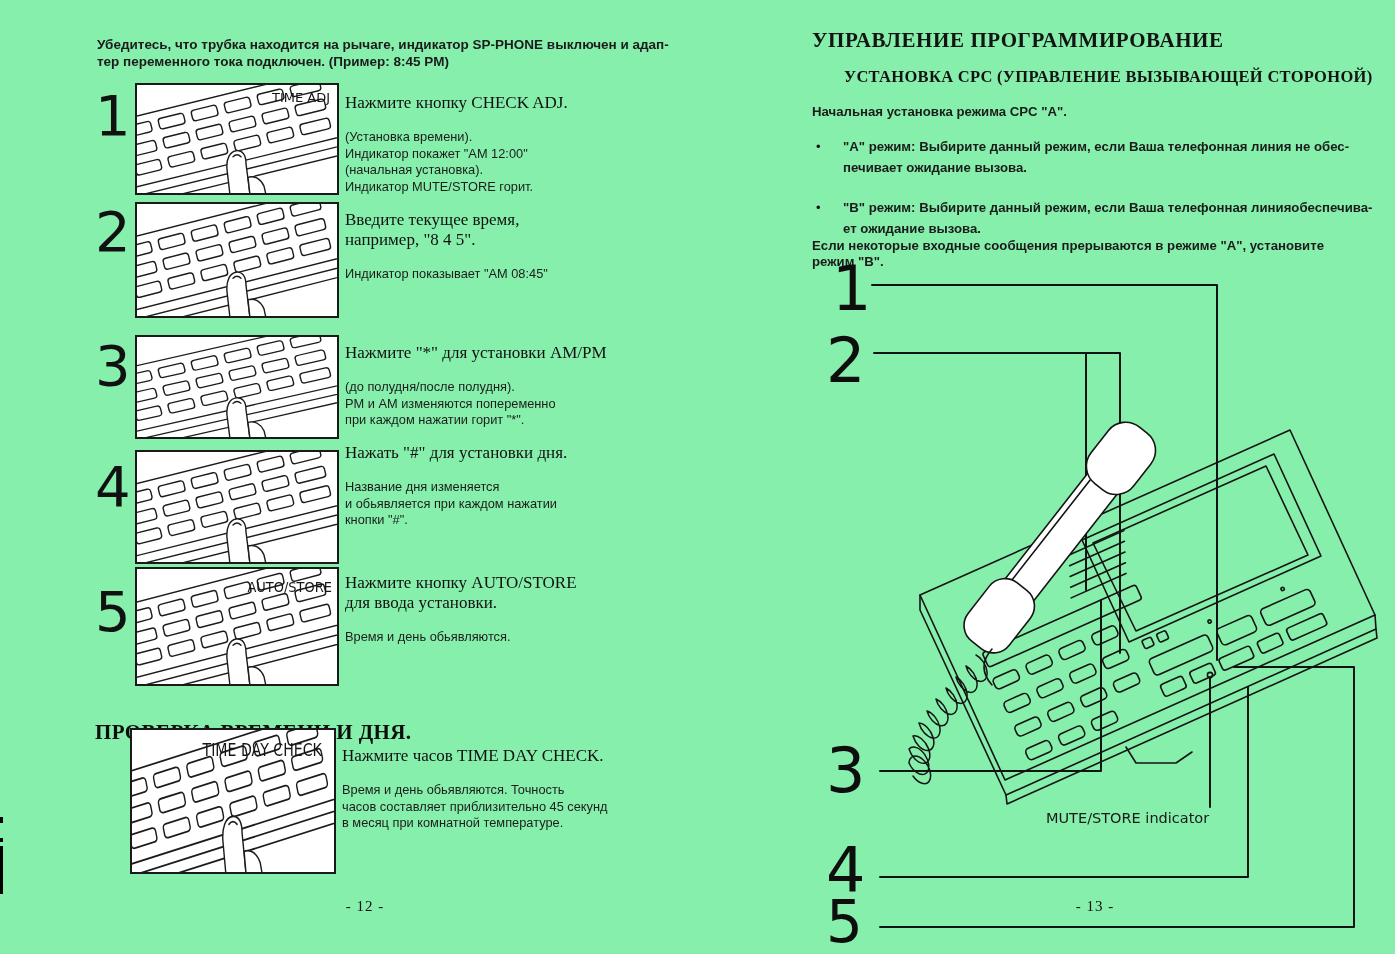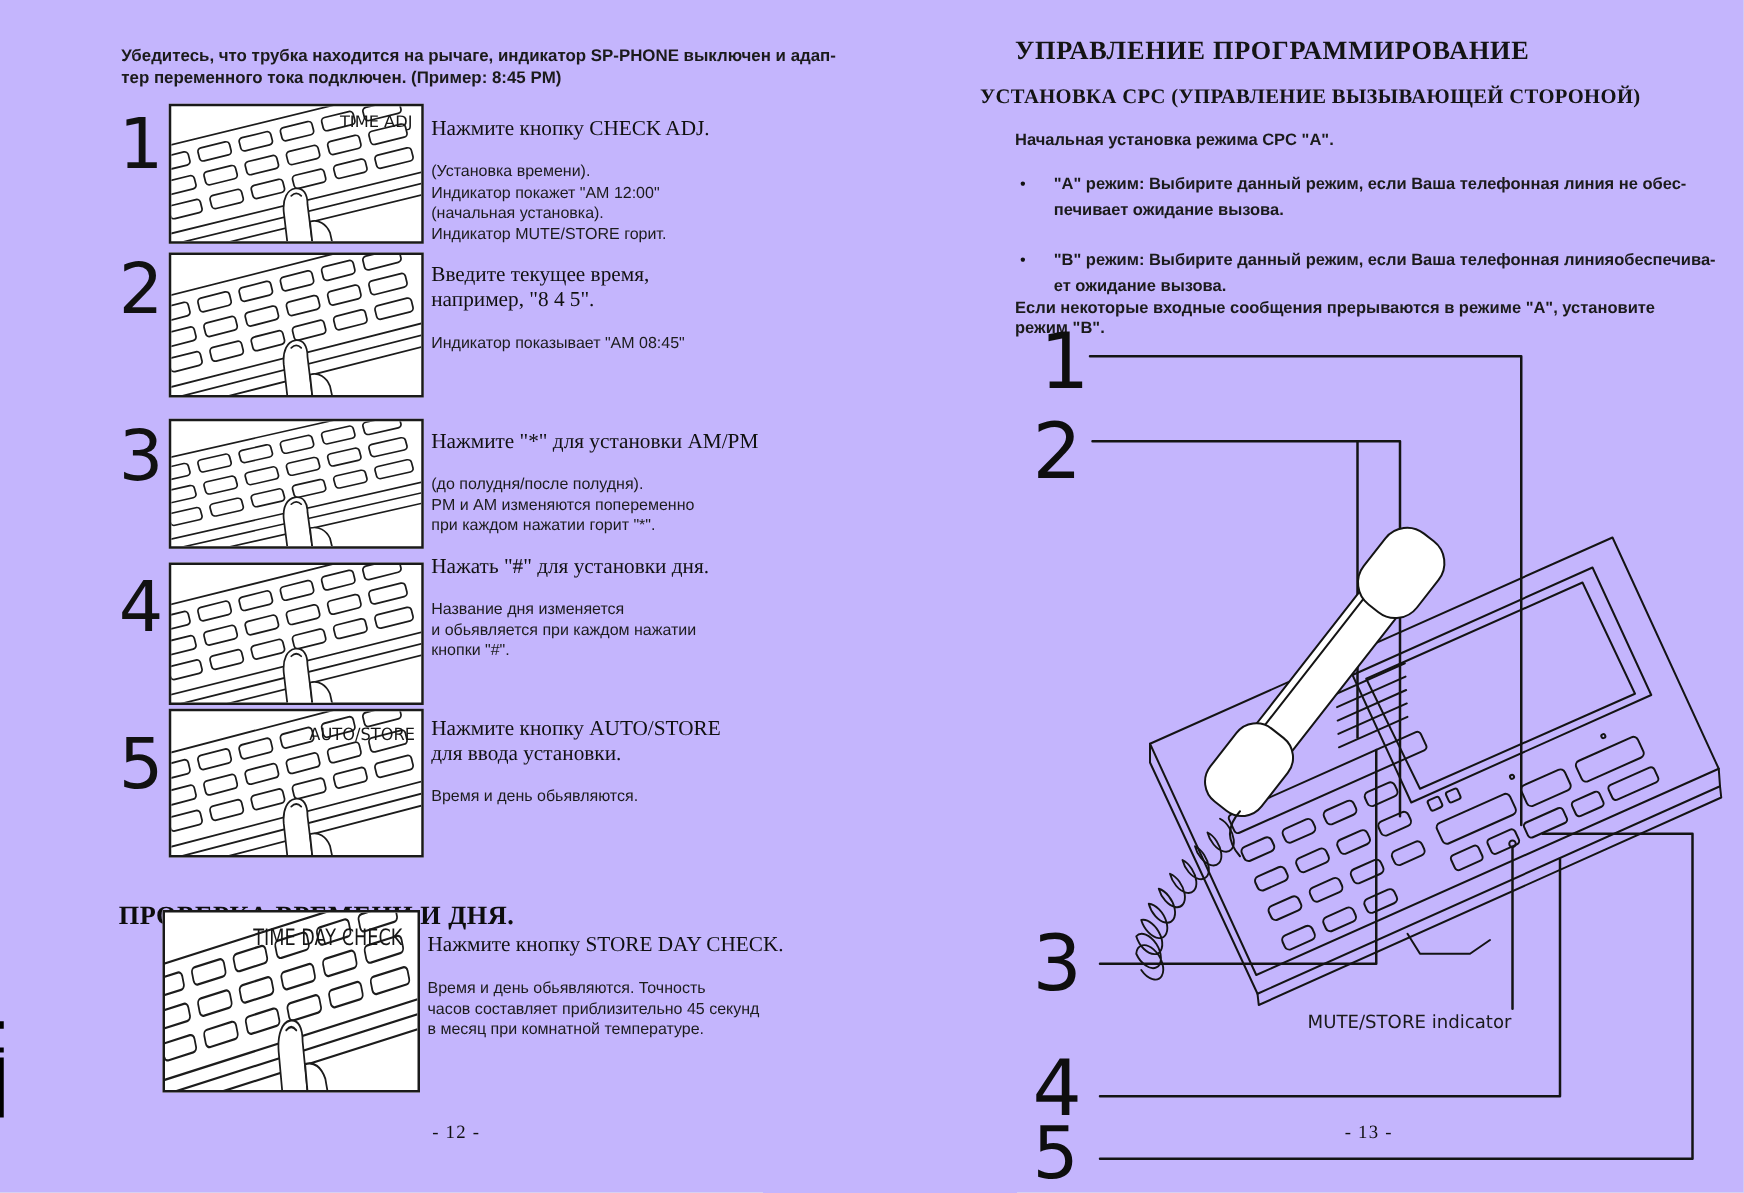--- a/index.html
+++ b/index.html
@@ -1,35 +1,35 @@
 <!DOCTYPE html>
 <html><head>
 <meta charset="utf-8">
 <style>
   html,body{margin:0;padding:0;background:#e8e8e8;}
-  #page{position:relative;width:1395px;height:954px;background:#c4b5fd;overflow:hidden;
+  #page{position:relative;width:1395px;height:954px;background:#86efac;overflow:hidden;
         font-family:"Liberation Serif",serif;color:#141414;}
   .abs{position:absolute;}
   .pre{white-space:pre-line;}
   
   .intro{left:97px;top:36px;width:620px;font-family:"Liberation Sans",sans-serif;
          font-size:13.5px;line-height:1.28;font-weight:bold;color:#1b1b1b;}
   .step-num{width:46px;text-align:left;font-family:"DejaVu Sans",sans-serif;
             font-size:56px;line-height:1;color:#111;}
   .illu-box{width:200px;border:2px solid #1a1a1a;background:#fff;}
   .illu-box svg{display:block;width:100%;height:100%;}
   .step-text{width:330px;}
   .step-title{font-size:17px;line-height:1.18;color:#101010;}
   .step-details{font-family:"Liberation Sans",sans-serif;font-size:12.8px;line-height:1.3;
                 margin-top:16px;color:#1c1c1c;}
   .section-h{font-size:21px;font-weight:bold;letter-spacing:.4px;color:#0d0d0d;margin-top:20px;}
   .page-num{font-size:15px;color:#101010;letter-spacing:1px;}
   
   .h1{left:812px;top:28px;font-size:21px;font-weight:bold;letter-spacing:.6px;}
-  .h2{left:784px;top:67px;font-size:16.5px;font-weight:bold;letter-spacing:.3px;}
+  .h2{left:844px;top:67px;font-size:16.5px;font-weight:bold;letter-spacing:.3px;}
   .rline{font-family:"Liberation Sans",sans-serif;font-size:13.2px;font-weight:bold;color:#1b1b1b;}
   .bullet-mark{font-family:"Liberation Sans",sans-serif;font-size:13px;color:#111;}
   .bullet-text{width:560px;font-family:"Liberation Sans",sans-serif;font-size:13.2px;
                font-weight:bold;line-height:1.6;color:#1b1b1b;}
   .note{left:812px;top:238px;width:570px;font-family:"Liberation Sans",sans-serif;
         font-size:13.2px;font-weight:bold;line-height:1.22;color:#1b1b1b;}
   .callout-num{font-family:"DejaVu Sans",sans-serif;font-size:62px;line-height:1;color:#0e0e0e;}
   .indicator-label{left:1046px;top:810px;font-family:"DejaVu Sans",sans-serif;
                    font-size:14.5px;color:#1a1a1a;}
   .illu-label{font-family:"DejaVu Sans",sans-serif;font-size:13px;fill:#161616;}
@@ -148,21 +148,21 @@
   </div>
 
   <div class="abs section-h" style="left:95px;top:700px">ПРОВЕРКА ВРЕМЕНИ И ДНЯ.</div>
   <div class="abs illu-box" style="left:130px;top:728px;width:202px;height:142px">
     <svg viewBox="0 0 200 110" preserveAspectRatio="none">
         <use href="#sym-keypad"></use>
       <text class="illu-label-lg" x="188" y="20" text-anchor="end">TIME DAY CHECK</text>
       </svg>
   </div>
   <div class="abs step-text" style="left:342px;top:746px;width:350px">
-    <div class="step-title pre">Нажмите кнопку STORE DAY CHECK.</div>
+    <div class="step-title pre">Нажмите часов TIME DAY CHECK.</div>
     <div class="step-details pre">Время и день обьявляются. Точность
 часов составляет приблизительно 45 секунд
 в месяц при комнатной температуре.</div>
   </div>
 
   <div class="abs page-num" style="left:300px;top:898px;width:130px;text-align:center">- 12 -</div>
 
   <div class="abs h1">УПРАВЛЕНИЕ ПРОГРАММИРОВАНИЕ</div>
   <div class="abs h2">УСТАНОВКА CPC (УПРАВЛЕНИЕ ВЫЗЫВАЮЩЕЙ СТОРОНОЙ)</div>
   <div class="abs rline" style="left:812px;top:104px">Начальная установка режима CPC "A".</div>

